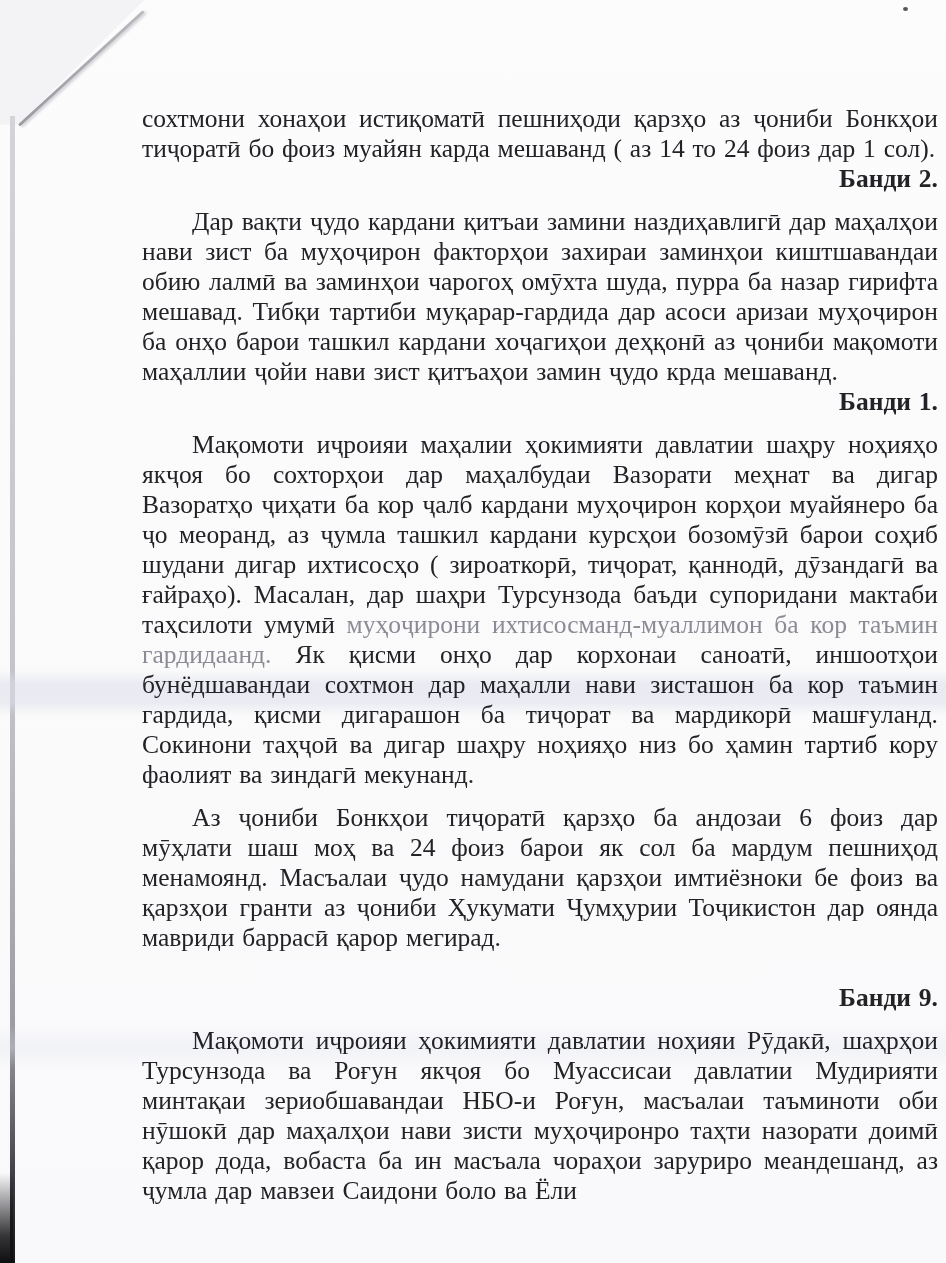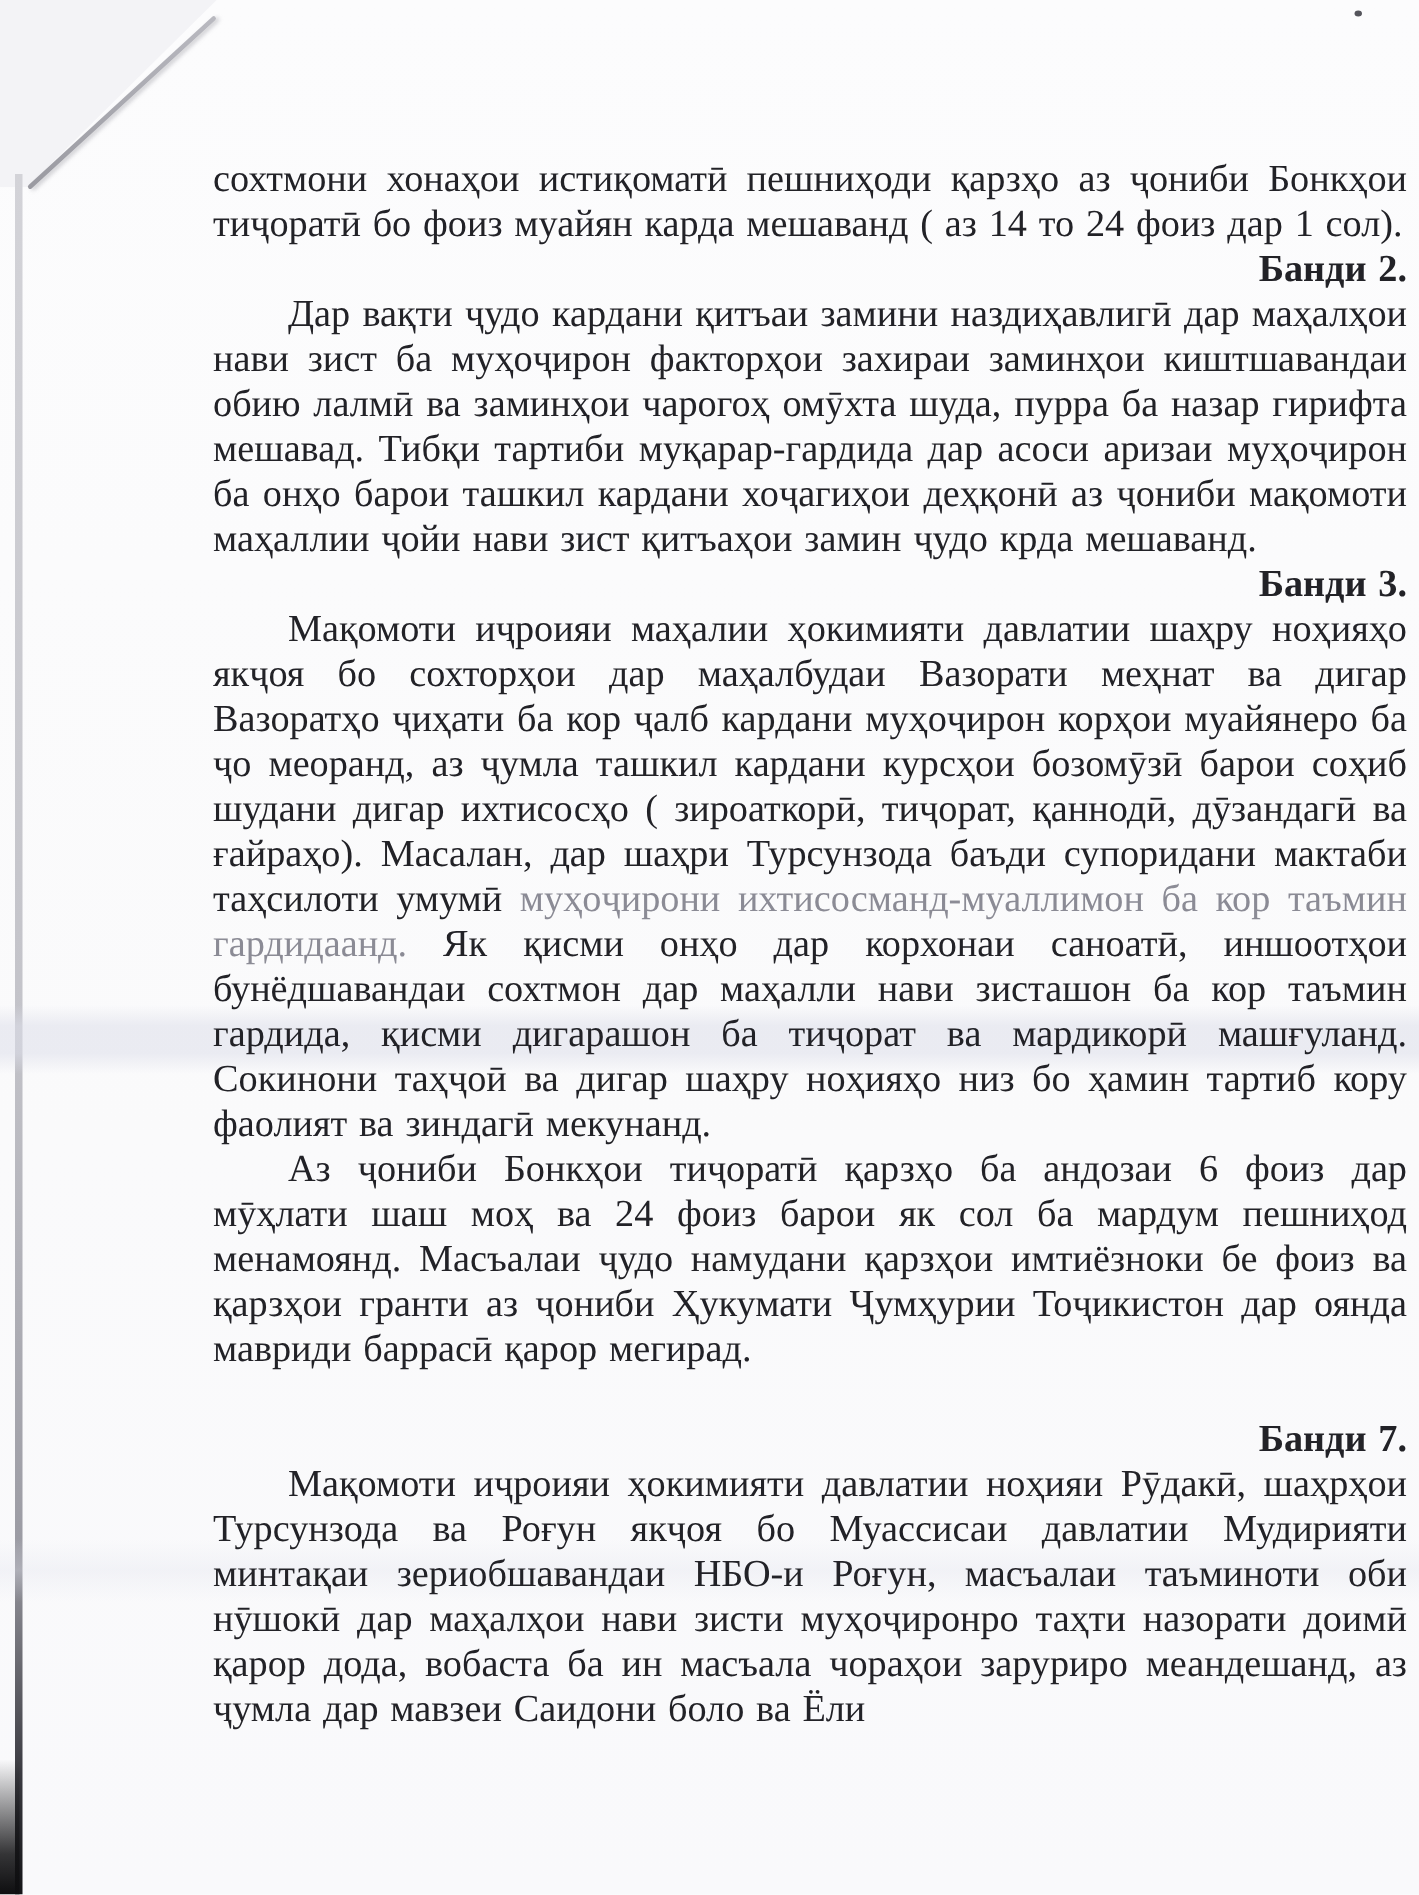--- a/index.html
+++ b/index.html
@@ -85,21 +85,21 @@
     top: 104px;
     width: 796px;
     font-family: "Liberation Serif", serif;
     font-size: 25.5px;
     line-height: 30px;
     color: #222227;
     text-align: justify;
     word-spacing: 1.5px;
   }
   .content p { margin: 0; }
-  p.indent { text-indent: 50px; }
+  p.indent { text-indent: 50px; margin-top: 13px; }
   p.no-indent { text-indent: 0; }
   p.heading {
     font-weight: bold;
     text-align: right;
     text-indent: 0;
   }
   p.heading.gap-before { margin-top: 30px; }
   .faded-text { color: #8b8b95; }
 </style>
 </head>
@@ -112,20 +112,20 @@
   <div class="edge-line"></div>
   <div class="edge-dark-bottom"></div>
   <div class="band fade-mid"></div>
   <div class="band fade-low"></div>
   <div class="speck"></div>
 
   <div class="content">
     <p class="no-indent">сохтмони хонаҳои истиқоматӣ пешниҳоди қарзҳо аз ҷониби Бонкҳои тиҷоратӣ бо фоиз муайян карда мешаванд ( аз 14 то 24 фоиз дар 1 сол).</p>
     <p class="heading">Банди 2.</p>
     <p class="indent">Дар вақти ҷудо кардани қитъаи замини наздиҳавлигӣ дар маҳалҳои нави зист ба муҳоҷирон факторҳои захираи заминҳои киштшавандаи обию лалмӣ ва заминҳои чарогоҳ омӯхта шуда, пурра ба назар гирифта мешавад. Тибқи тартиби муқарар-гардида дар асоси аризаи муҳоҷирон ба онҳо барои ташкил кардани хоҷагиҳои деҳқонӣ аз ҷониби мақомоти маҳаллии ҷойи нави зист қитъаҳои замин ҷудо крда мешаванд.</p>
-    <p class="heading">Банди 3.</p>
+    <p class="heading">Банди 1.</p>
     <p class="indent"><span>Мақомоти иҷроияи маҳалии ҳокимияти давлатии шаҳру ноҳияҳо якҷоя бо сохторҳои дар маҳалбудаи Вазорати меҳнат ва дигар Вазоратҳо ҷиҳати ба кор ҷалб кардани муҳоҷирон корҳои муайянеро ба ҷо меоранд, аз ҷумла ташкил кардани курсҳои бозомӯзӣ барои соҳиб шудани дигар ихтисосҳо ( зироаткорӣ, тиҷорат, қаннодӣ, дӯзандагӣ ва ғайраҳо). Масалан, дар шаҳри Турсунзода баъди супоридани мактаби таҳсилоти умумӣ </span><span class="faded-text">муҳоҷирони ихтисосманд-муаллимон ба кор таъмин гардидаанд.</span><span> Як қисми онҳо дар корхонаи саноатӣ, иншоотҳои бунёдшавандаи сохтмон дар маҳалли нави зисташон ба кор таъмин гардида, қисми дигарашон ба тиҷорат ва мардикорӣ машғуланд. Сокинони таҳҷоӣ ва дигар шаҳру ноҳияҳо низ бо ҳамин тартиб кору фаолият ва зиндагӣ мекунанд.</span></p>
     <p class="indent">Аз ҷониби Бонкҳои тиҷоратӣ қарзҳо ба андозаи 6 фоиз дар мӯҳлати шаш моҳ ва 24 фоиз барои як сол ба мардум пешниҳод менамоянд. Масъалаи ҷудо намудани қарзҳои имтиёзноки бе фоиз ва қарзҳои гранти аз ҷониби Ҳукумати Ҷумҳурии Тоҷикистон дар оянда мавриди баррасӣ қарор мегирад.</p>
-    <p class="heading gap-before">Банди 7.</p>
+    <p class="heading gap-before">Банди 9.</p>
     <p class="indent">Мақомоти иҷроияи ҳокимияти давлатии ноҳияи Рӯдакӣ, шаҳрҳои Турсунзода ва Роғун якҷоя бо Муассисаи давлатии Мудирияти минтақаи зериобшавандаи НБО-и Роғун, масъалаи таъминоти оби нӯшокӣ дар маҳалҳои нави зисти муҳоҷиронро таҳти назорати доимӣ қарор дода, вобаста ба ин масъала чораҳои заруриро меандешанд, аз ҷумла дар мавзеи Саидони боло ва Ёли</p>
   </div>
 
 </div>
 
 </body></html>

